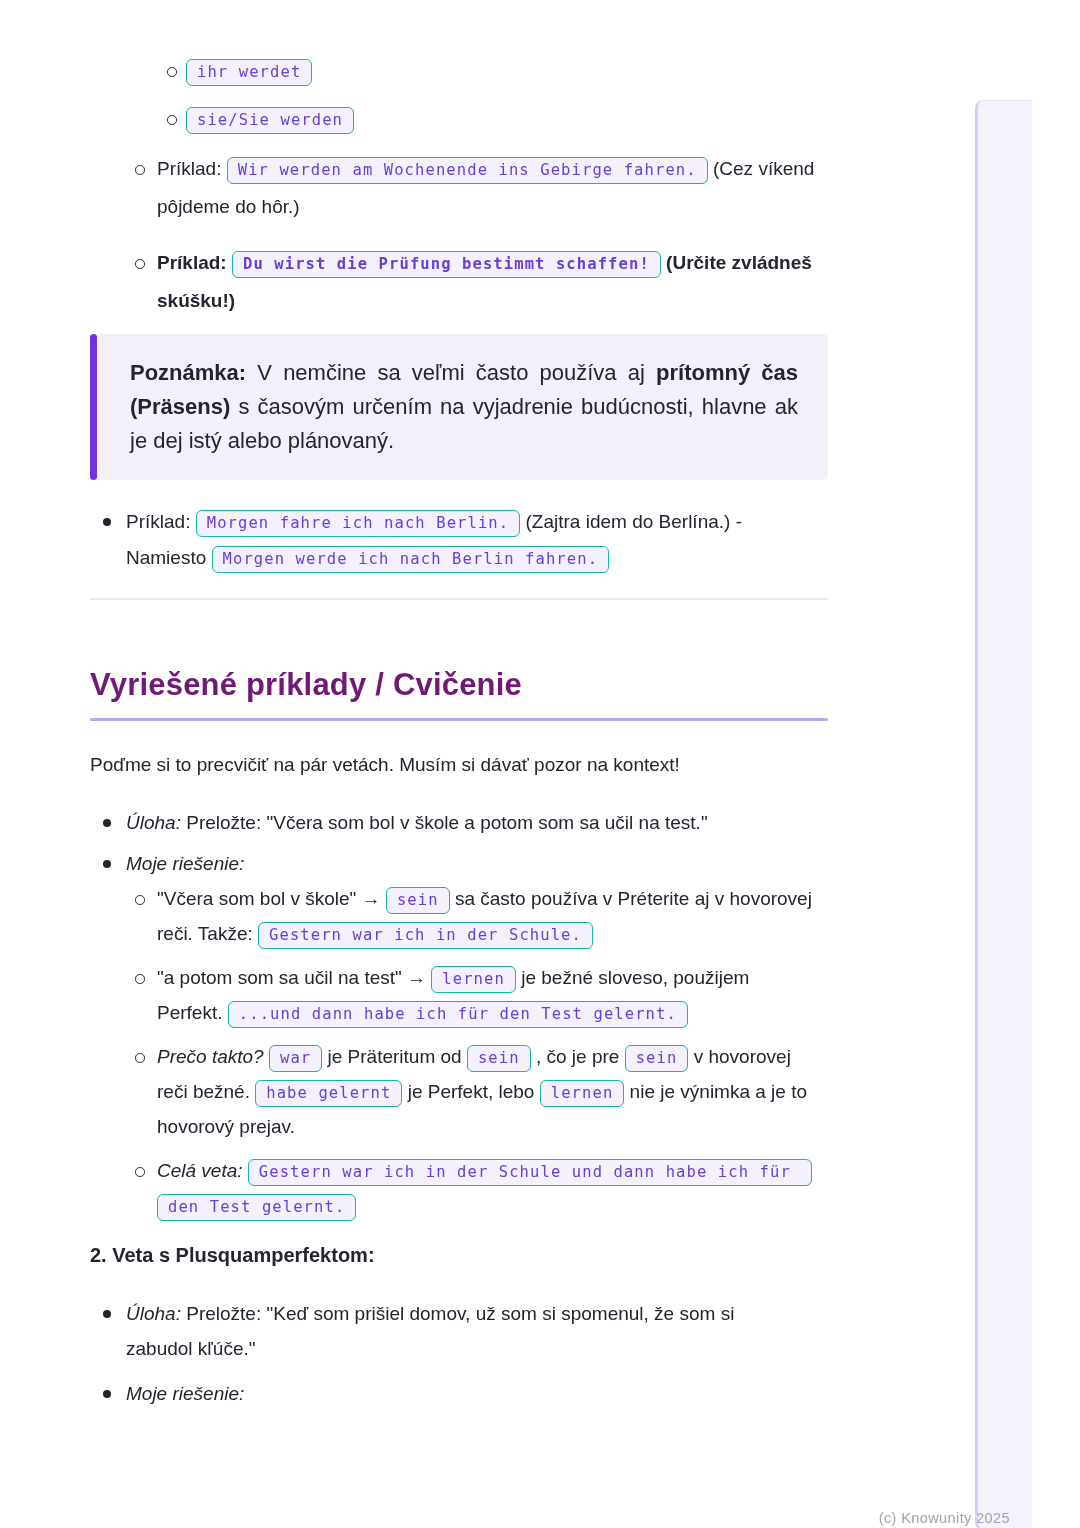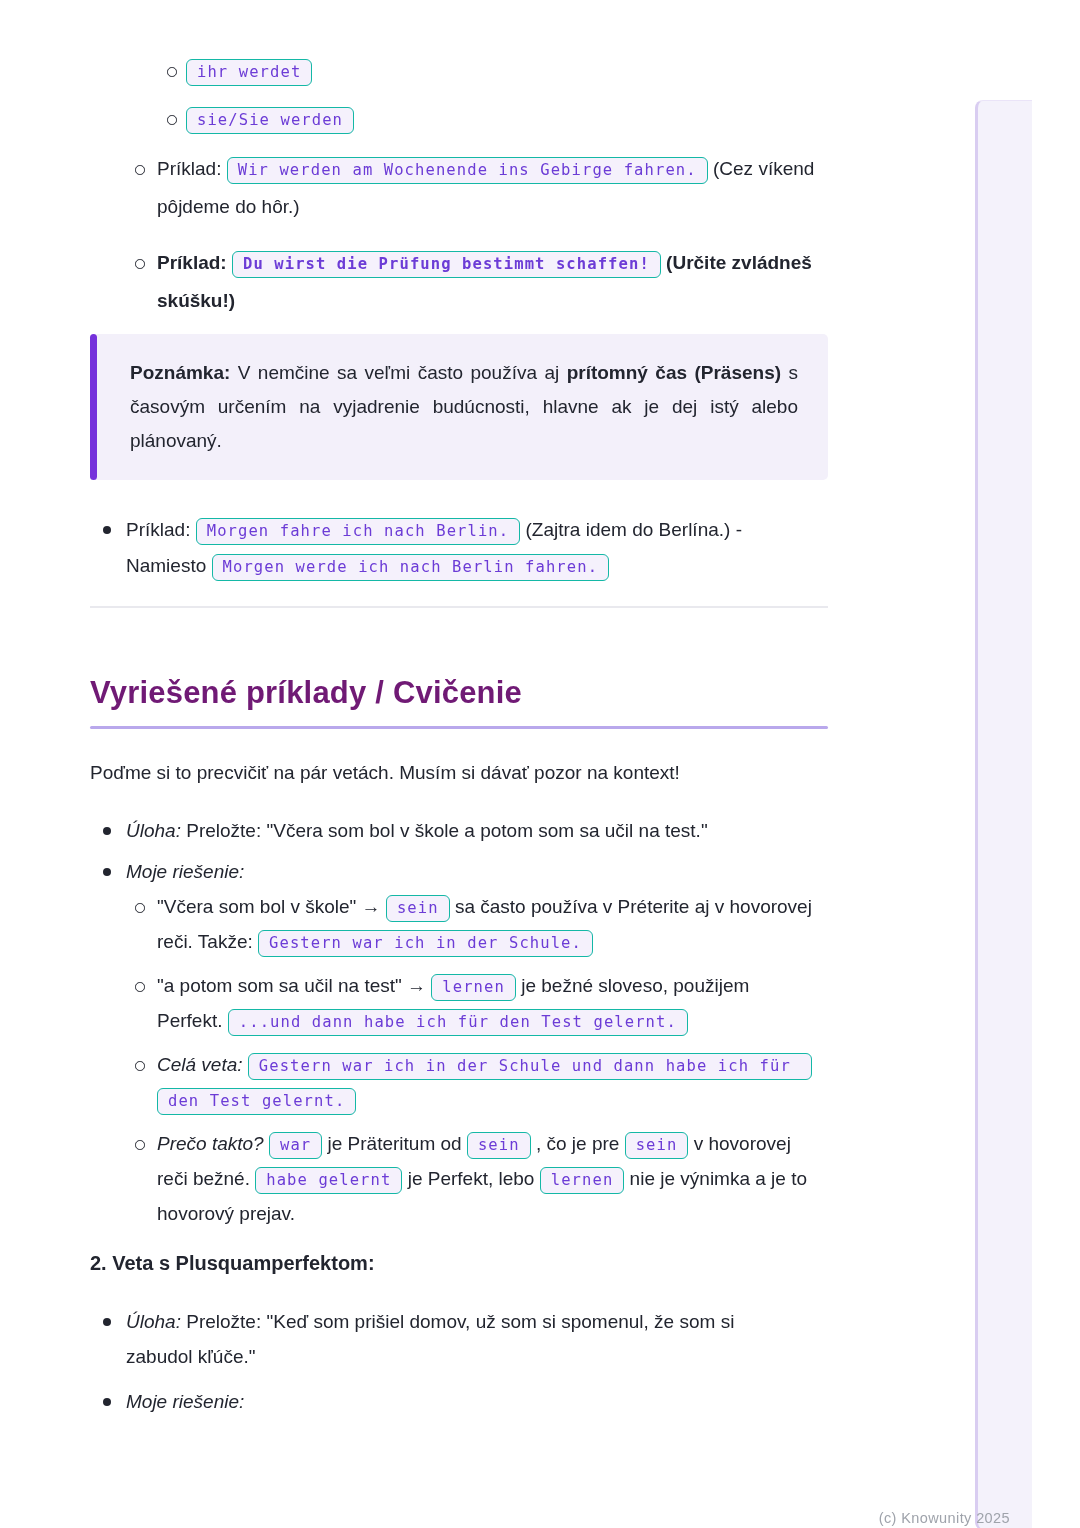--- a/index.html
+++ b/index.html
@@ -48,21 +48,21 @@
   .it { font-style:italic; }
   b, .bold { font-weight:bold; }
 
   
   .note {
     position:relative;
     margin:14px 252px 0 90px;
     background:#F3F0FA;
     border-radius:5px;
     padding:22px 30px 22px 40px;
-    font-size:19px;
+    font-size:22px;
     line-height:34px;
     text-align:justify;
   }
   .note-bar {
     position:absolute; left:0; top:0; bottom:0; width:7px;
     background:#7531DB; border-radius:5px;
   }
 
   
   .divider { height:2px; background:#E9E9EE; margin:22px 252px 0 90px; }
@@ -86,21 +86,21 @@
     border-bottom-left-radius:8px;
   }
   .footer {
     position:absolute; top:1438px; right:70px;
     font-size:14.5px; color:#9FA3AB; letter-spacing:0.4px;margin-top:20px;
   }
 
   
   .mt0{margin-top:0;} .mt2{margin-top:18px;font-weight:bold;} .mt6{margin-top:6px;} .mt9{margin-top:9px;}
   .mt10{margin-top:10px;} .mt14{margin-top:14px;} .mt19{margin-top:19px;} .mt22{margin-top:12px;}
-  .mt27{margin-top:27px;} .mt28{margin-top:28px;} .mt32{margin-top:32px;}
+  .mt27{margin-top:27px;} .mt28{margin-top:28px;} .mt32{margin-top:24px;}
   .mt52{margin-top:52px;}
 </style>
 </head>
 <body>
 
 <div class="page">
 
   <div class="side-strip"></div>
 
   <div class="li l3 mt52">
@@ -163,43 +163,43 @@
     <span>sa často používa v Préterite aj v hovorovej reči. Takže:</span>
     <span class="chip">Gestern war ich in der Schule.</span>
   </div>
 
   <div class="li l2 lh35 mt9">
     <span class="marker hollow"></span>
     <span>"a potom som sa učil na test" →</span>
     <span class="chip">lernen</span>
     <span>je bežné sloveso, použijem Perfekt.</span>
     <span class="chip">...und dann habe ich für den Test gelernt.</span>
-  </div>
-
-  <div class="li l2 lh35 mt9">
-    <span class="marker hollow"></span>
-    <span class="it">Celá veta:</span>
-    <span class="chip">Gestern war ich in der Schule und dann habe ich für den Test gelernt.</span>
   </div>
 
   <div class="li l2 lh35 mt9">
     <span class="marker hollow"></span>
     <span class="it">Prečo takto?</span>
     <span class="chip">war</span>
     <span>je Präteritum od</span>
     <span class="chip">sein</span>
     <span>, čo je pre</span>
     <span class="chip">sein</span>
     <span>v hovorovej reči bežné.</span>
     <span class="chip">habe gelernt</span>
     <span>je Perfekt, lebo</span>
     <span class="chip">lernen</span>
     <span>nie je výnimka a je to hovorový prejav.</span>
   </div>
 
+  <div class="li l2 lh35 mt9">
+    <span class="marker hollow"></span>
+    <span class="it">Celá veta:</span>
+    <span class="chip">Gestern war ich in der Schule und dann habe ich für den Test gelernt.</span>
+  </div>
+
   <p class="subhead mt19">2. Veta s Plusquamperfektom:</p>
 
   <div class="li l1 lh35 mt28">
     <span class="marker solid"></span>
     <span class="it">Úloha:</span>
     <span>Preložte: "Keď som prišiel domov, už som si spomenul, že som si zabudol kľúče."</span>
   </div>
   <div class="li l1 lh35 mt10">
     <span class="marker solid"></span>
     <span class="it">Moje riešenie:</span>

